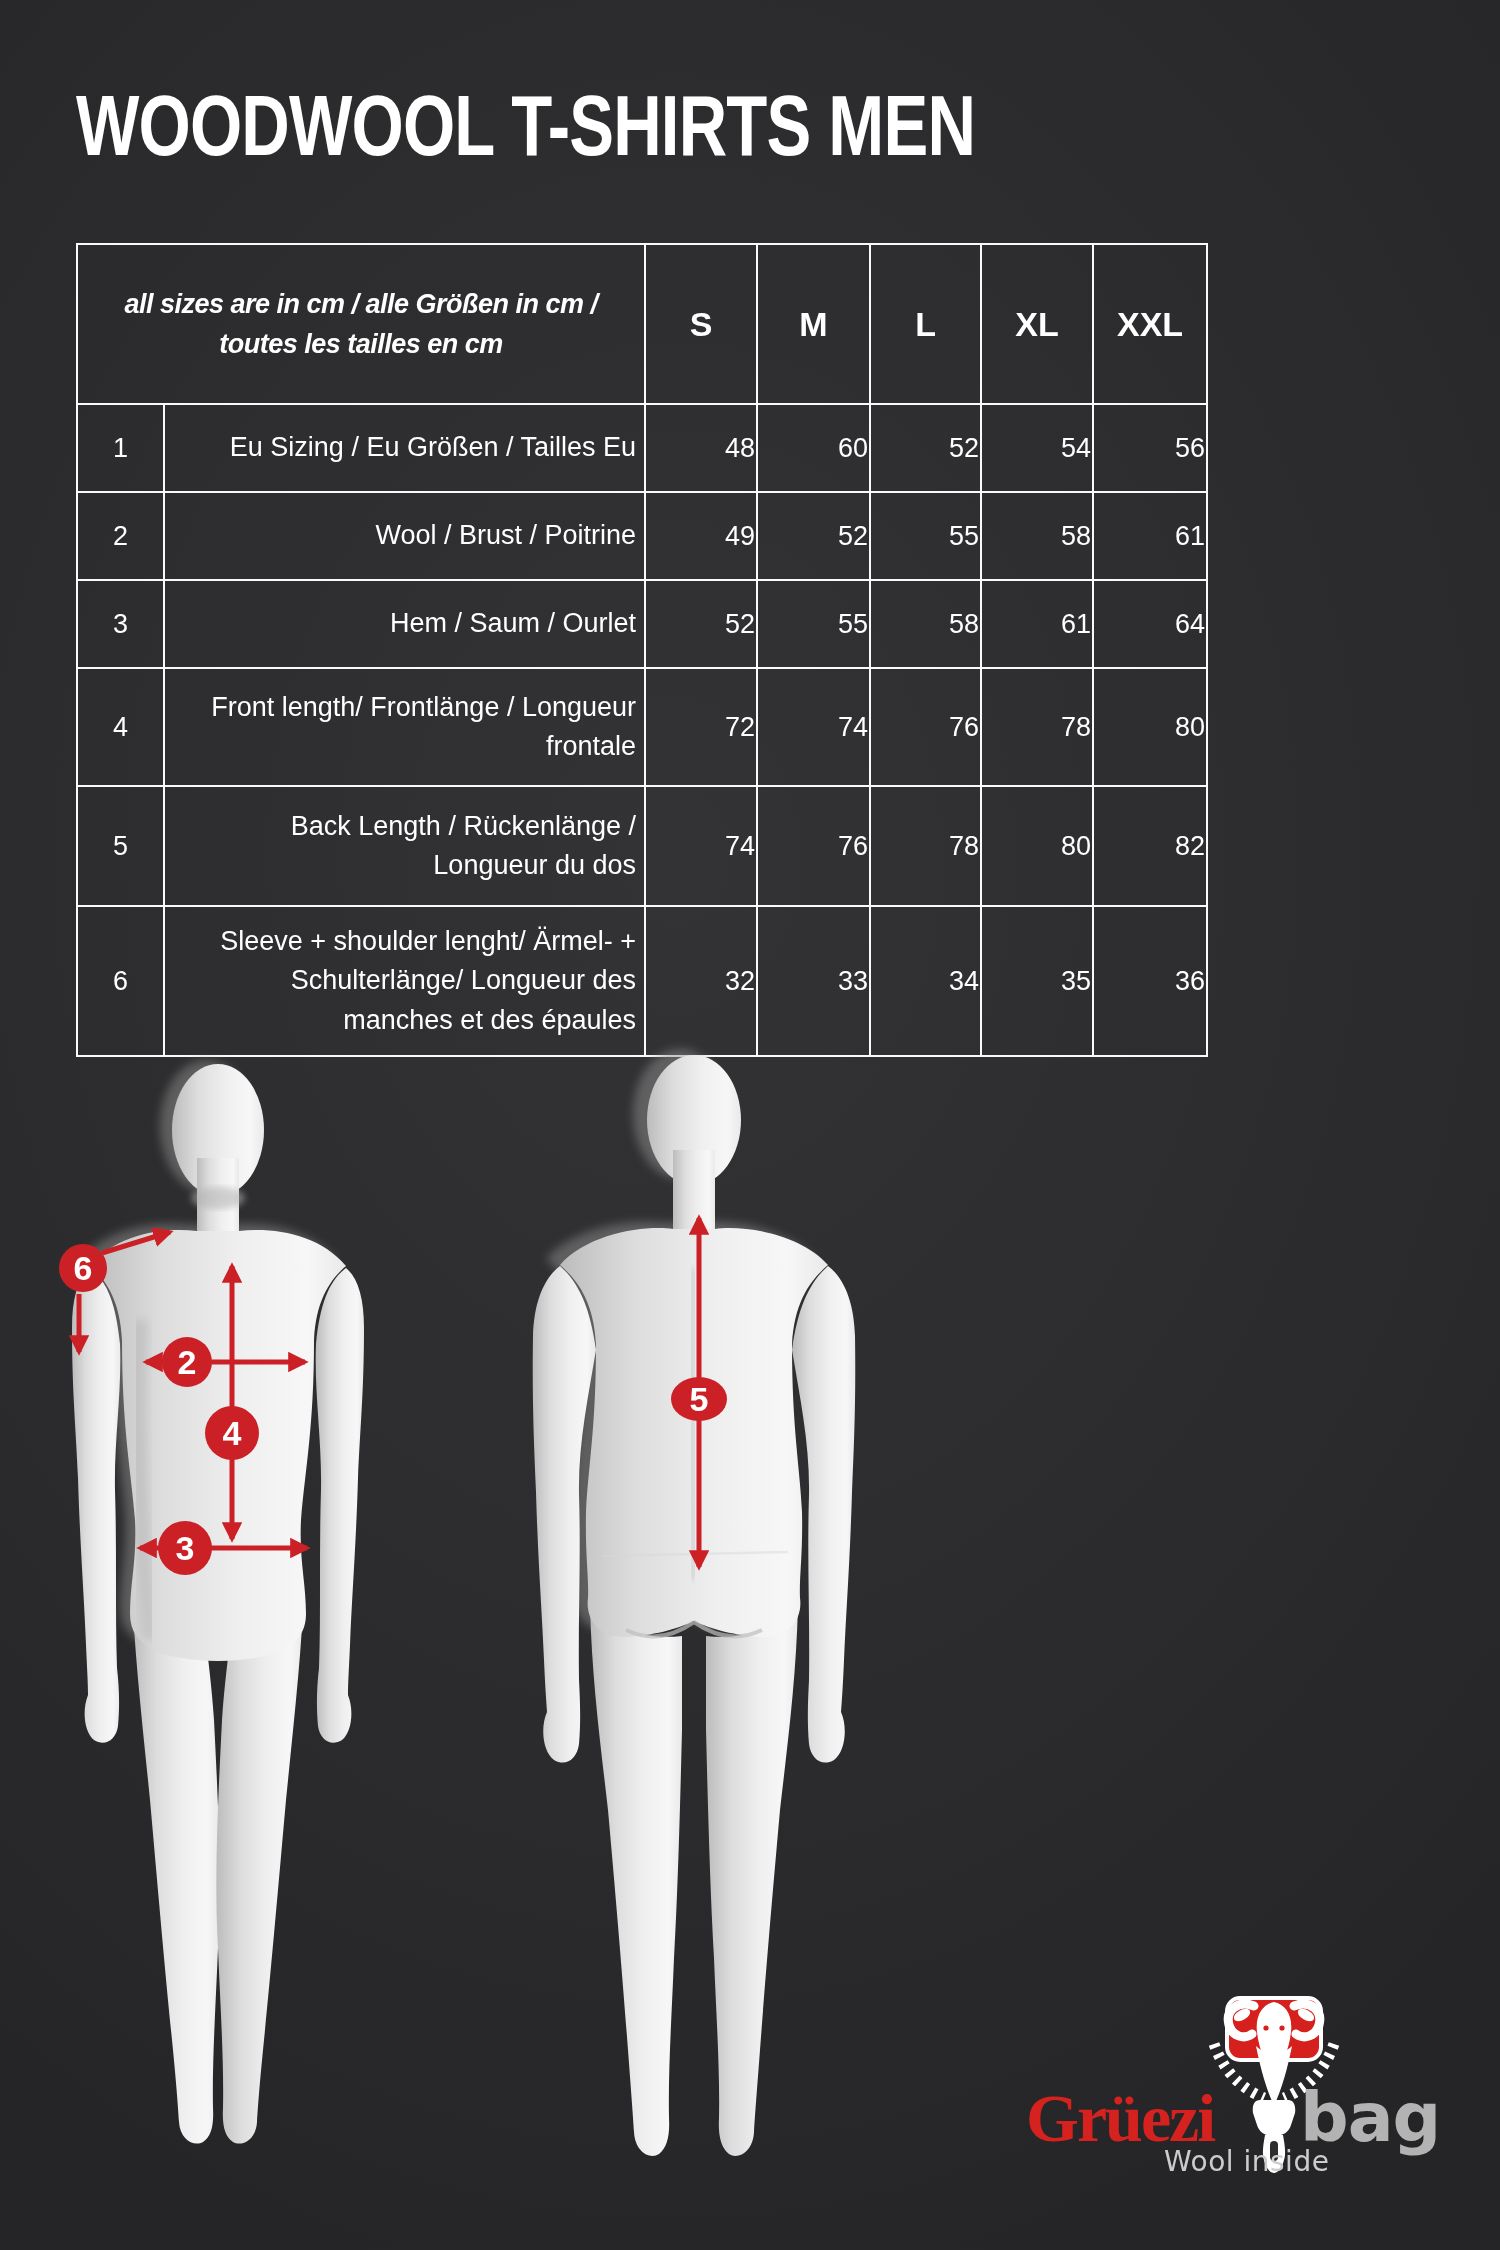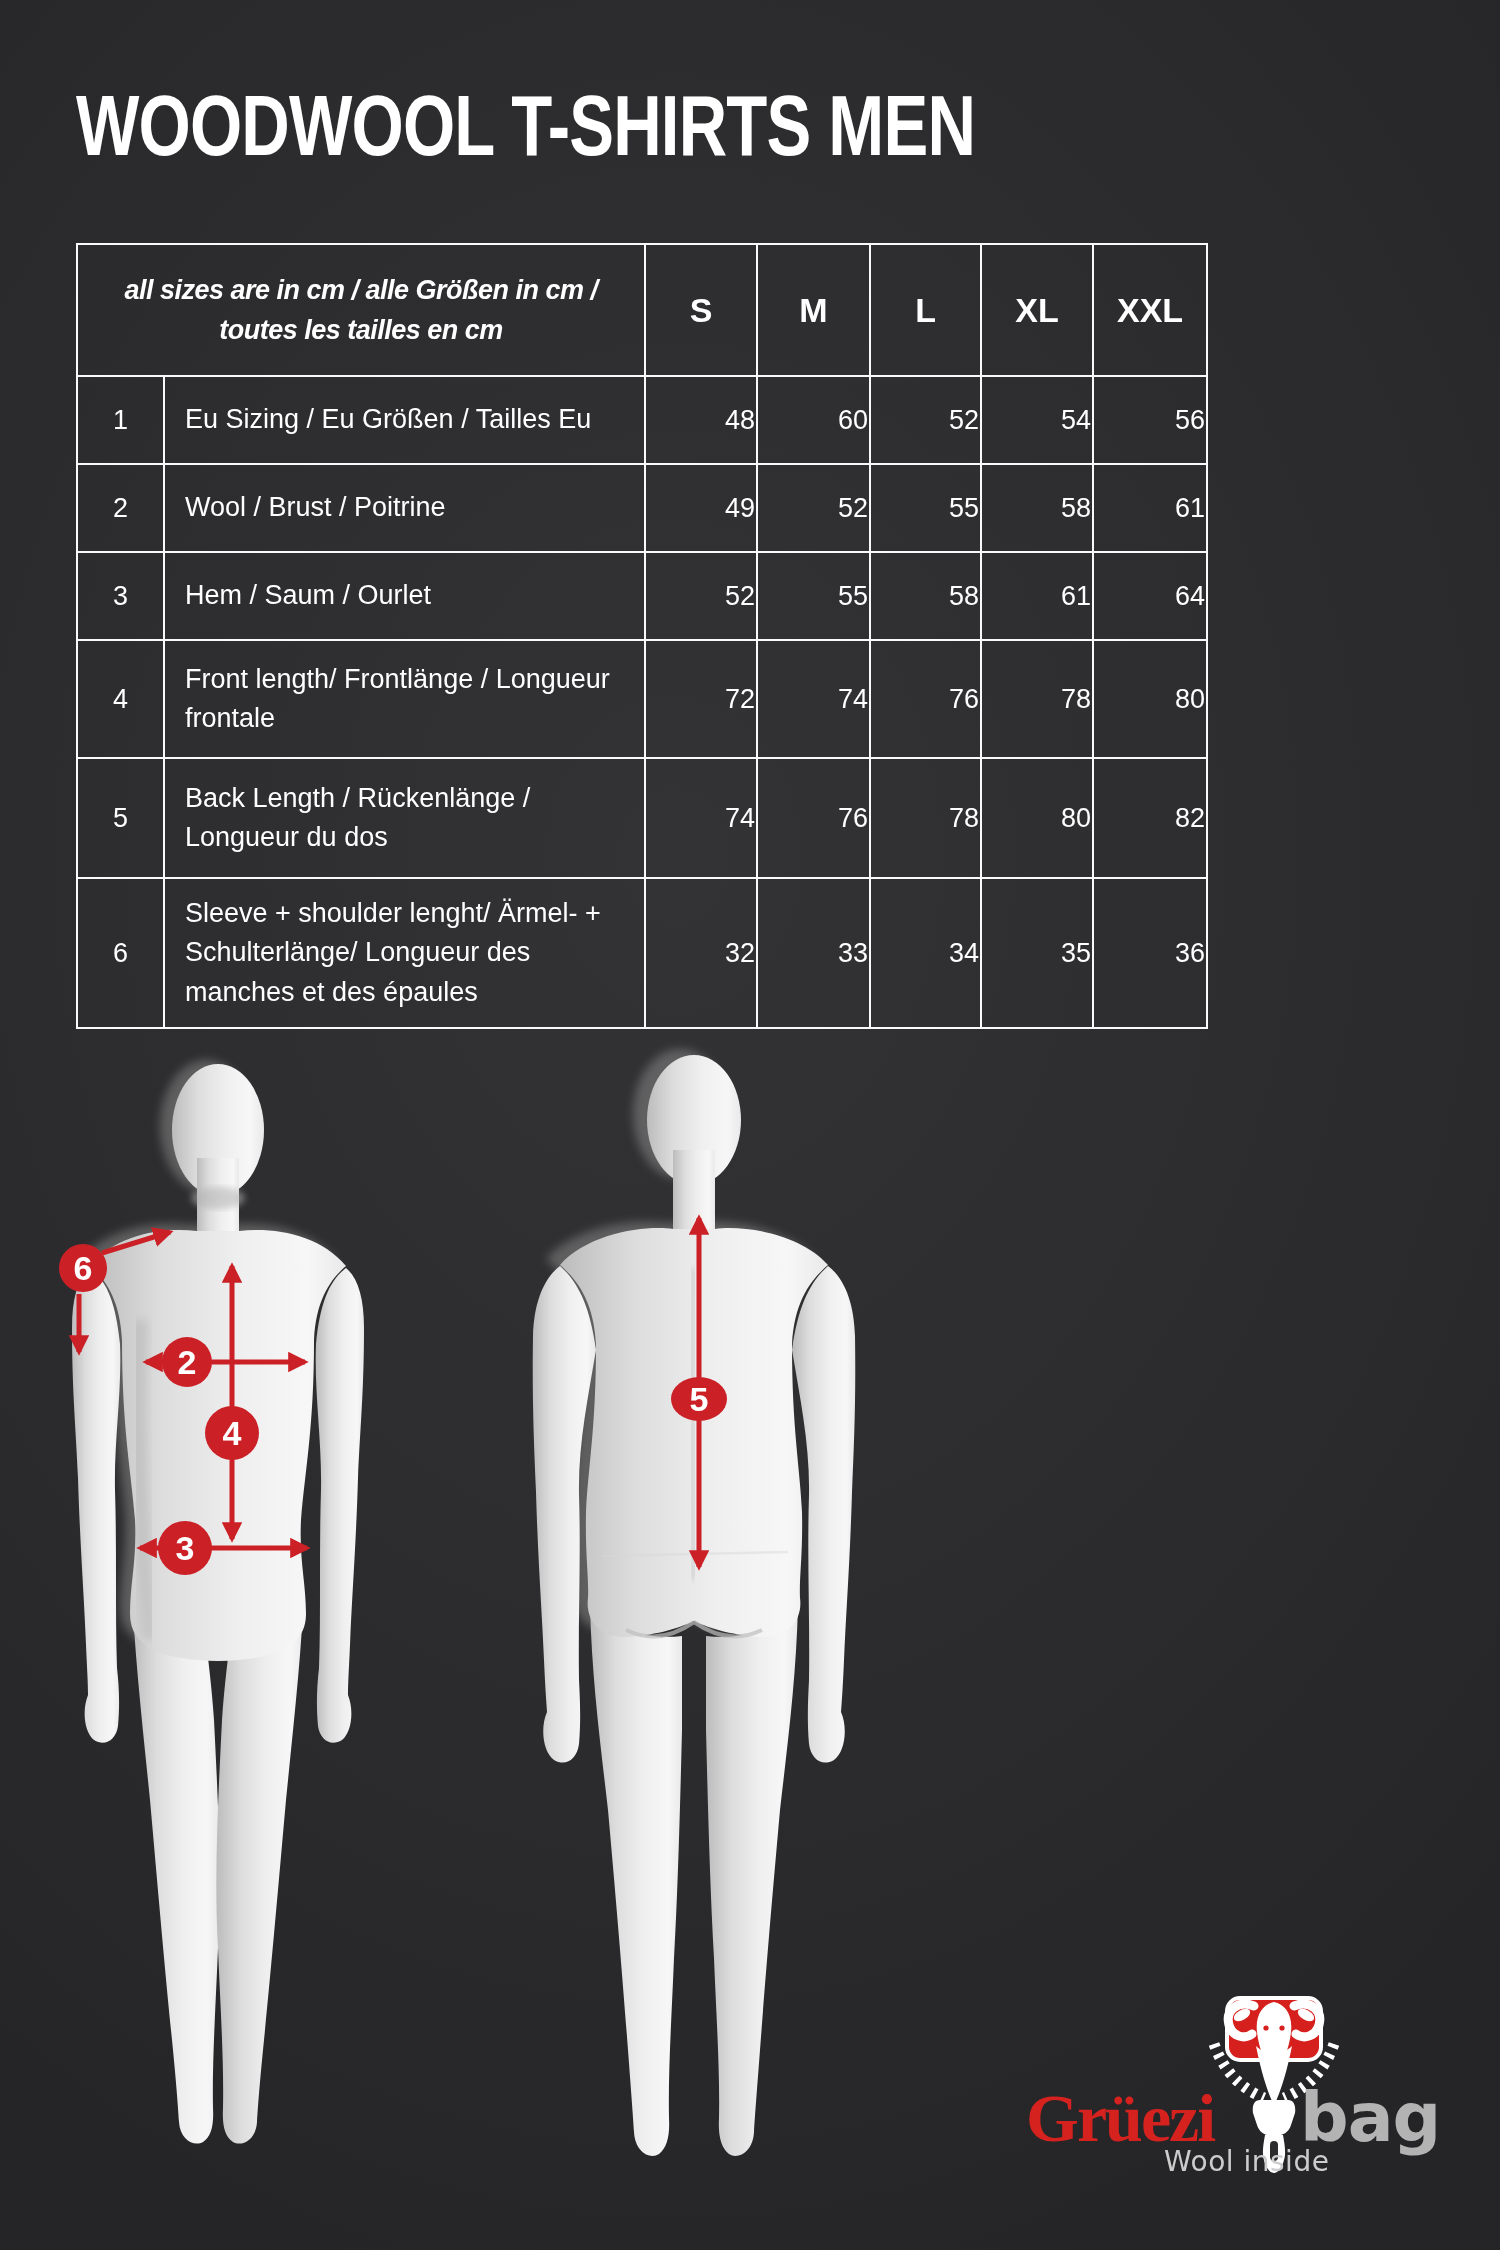--- a/index.html
+++ b/index.html
@@ -15,21 +15,21 @@
   }
   table.size-table{
     position:absolute;left:76px;top:243px;width:1130px;
     border-collapse:collapse;table-layout:fixed;
   }
   .size-table td{border:2px solid #fafafa;vertical-align:middle;color:#fff;overflow:hidden;}
   .cell-note{font-style:italic;font-weight:bold;font-size:27px;text-align:center;line-height:1.5;letter-spacing:-.5px;}
   .cell-note div{white-space:nowrap;}
   .cell-size{font-weight:bold;font-size:34px;text-align:center;}
   .cell-num{font-size:27px;text-align:center;}
-  .cell-label{font-size:27px;padding-left:20px;padding-right:8px;line-height:1.45;}
+  .cell-label{font-size:27px;padding-left:20px;padding-right:8px;line-height:1.45;text-align:right;}
   .cell-val{font-size:27px;text-align:right;}
 
   .figures-svg{position:absolute;left:0;top:0;width:1500px;height:2250px;}
 
   .logo-brand-red{
     position:absolute;left:1026px;top:2084px;line-height:1;
     font-family:Liberation Serif, serif;font-size:68px;font-weight:bold;
     letter-spacing:-2px;color:#d6221f;
   }
   .logo-brand-gray{
@@ -54,21 +54,21 @@
     <colgroup>
       <col style="width:87px">
         <col style="width:481px">
       <col style="width:112px">
         <col style="width:113px">
         <col style="width:111px">
       <col style="width:112px">
         <col style="width:114px">
     </colgroup>
     <tbody>
-        <tr style="height:132px">
+        <tr style="height:160px">
       <td colspan="2" class="cell-note">
         <div>all sizes are in cm / alle Größen in cm /</div>
         <div>toutes les tailles en cm</div>
       </td>
       <td class="cell-size">S</td>
       <td class="cell-size">M</td>
       <td class="cell-size">L</td>
       <td class="cell-size">XL</td>
       <td class="cell-size">XXL</td>
     </tr>

